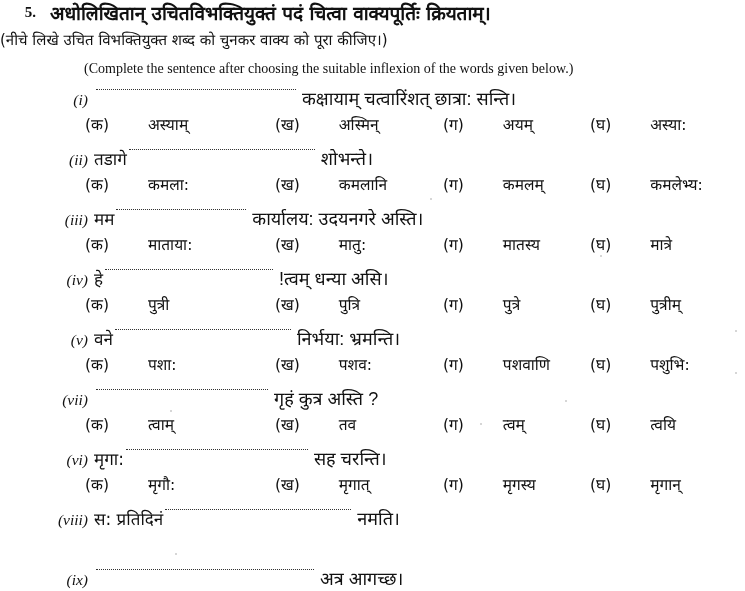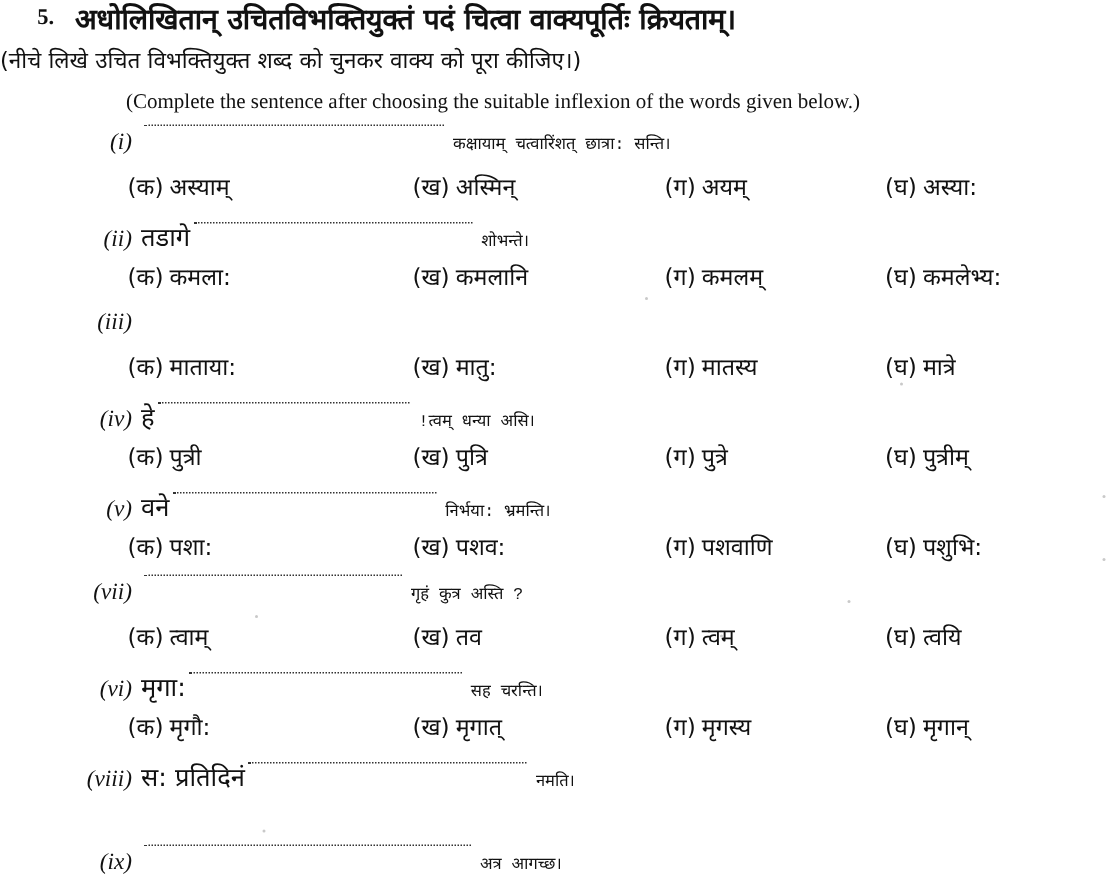--- a/index.html
+++ b/index.html
@@ -111,22 +111,22 @@
   }
   .blank {
     display: inline-block;
     height: 12px;
     border-top: 1.5px dotted #333;
     position: relative;
     top: -3px;
     flex: 0 0 auto;
   }
   .stem-post {
-    font-size: 11px;
-    font-family: Liberation Mono, monospace;
+    font-size: 18px;
+    font-family: Liberation Sans, sans-serif;
     padding-left: 6px;
   }
 
   .options {
     position: absolute;
     left: 0;
     top: 27px;
     width: 745px;
     height: 28px;
   }
@@ -135,20 +135,21 @@
     top: 0;
     font-size: 15.5px;
     font-family: "DejaVu Sans", sans-serif;
     white-space: nowrap;
   }
   .opt .marker {
     font-family: "DejaVu Sans", sans-serif;
   }
   .opt .otext {
     padding-left: 4px;
+    margin-left: 35px;
   }
   .opt.c0 { left: 85px; }
   .opt.c1 { left: 275px; }
   .opt.c2 { left: 443px; }
   .opt.c3 { left: 590px; }
 
   
   .speck {
     position: absolute;
     background: #c9c9c9;
@@ -200,20 +201,25 @@
         <div class="options">
           <div class="opt c0"><span class="marker">(क)</span><span class="otext">कमला:</span></div>
           <div class="opt c1"><span class="marker">(ख)</span><span class="otext">कमलानि</span></div>
           <div class="opt c2"><span class="marker">(ग)</span><span class="otext">कमलम्</span></div>
           <div class="opt c3"><span class="marker">(घ)</span><span class="otext">कमलेभ्य:</span></div>
         </div>
       </div>
       <div class="item">
         <div class="stem">
           <div class="roman">(iii)</div>
+          <div class="stem-body">
+            <span class="stem-pre">मम</span>
+            <span class="blank" style="width: 130px;"></span>
+            <span class="stem-post">कार्यालय: उदयनगरे अस्ति।</span>
+          </div>
         </div>
         <div class="options">
           <div class="opt c0"><span class="marker">(क)</span><span class="otext">माताया:</span></div>
           <div class="opt c1"><span class="marker">(ख)</span><span class="otext">मातु:</span></div>
           <div class="opt c2"><span class="marker">(ग)</span><span class="otext">मातस्य</span></div>
           <div class="opt c3"><span class="marker">(घ)</span><span class="otext">मात्रे</span></div>
         </div>
       </div>
       <div class="item">
         <div class="stem">

